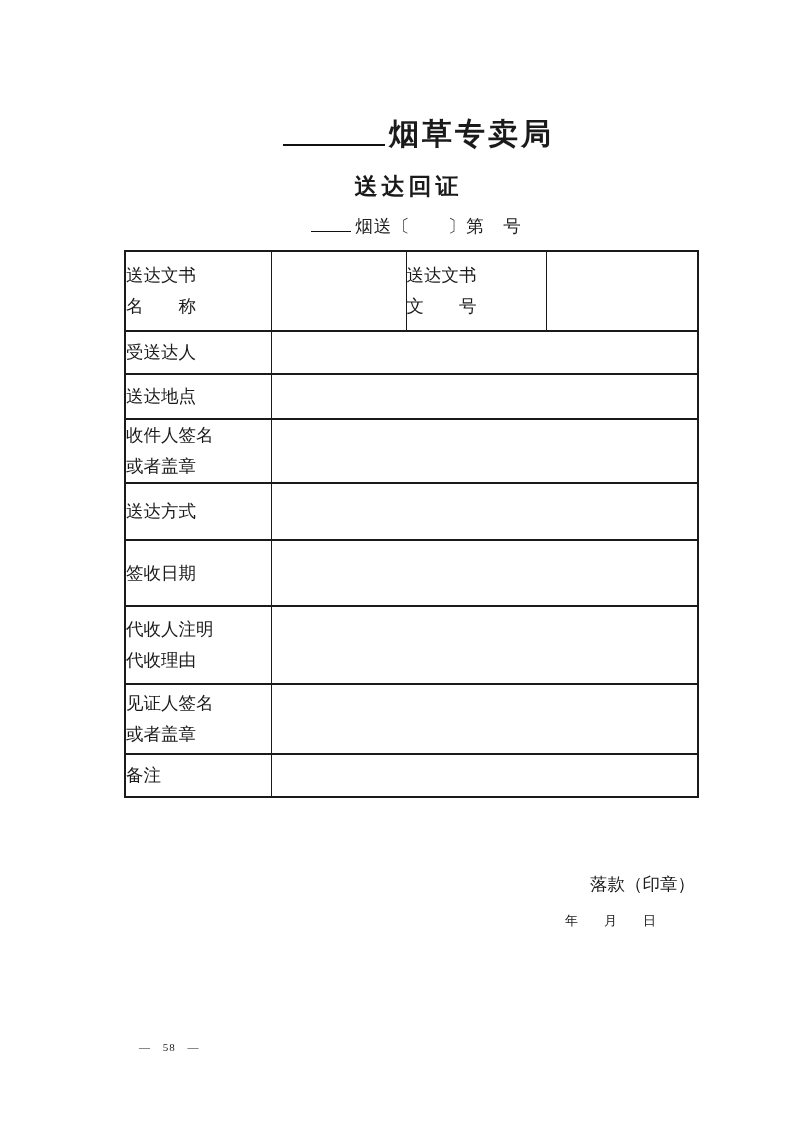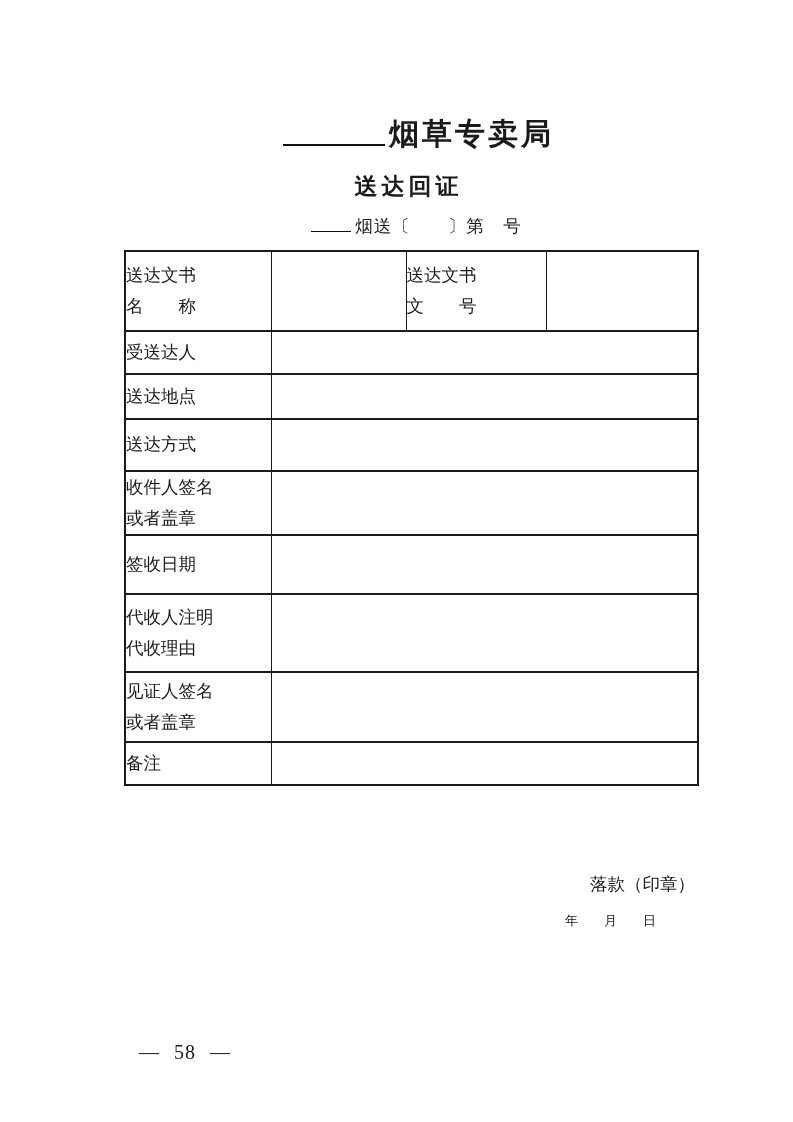--- a/index.html
+++ b/index.html
@@ -77,21 +77,21 @@
   .form-table td.label {
     text-align: left;
     white-space: pre-line;
     line-height: 1.78;
   }
   .form-table tr:nth-child(1)  { height: 80px; }
   .form-table tr:nth-child(2)  { height: 43px; }
   .form-table tr:nth-child(3)  { height: 45px; }
   .form-table tr:nth-child(4)  { height: 52px; }
   .form-table tr:nth-child(5)  { height: 57px; }
-  .form-table tr:nth-child(6)  { height: 59px; }
+  .form-table tr:nth-child(6)  { height: 66px; }
   .form-table tr:nth-child(7)  { height: 78px; }
   .form-table tr:nth-child(8)  { height: 70px; }
   .form-table tr:nth-child(9)  { height: 43px; }
   .form-table tr:nth-child(10) { height: 50px; }
 
   
   .signature-label {
     position: absolute;
     left: 582px; top: 864px;
     font-size: 17.5px;
@@ -99,21 +99,21 @@
   }
   .date-line {
     position: absolute;
     left: 557px; top: 904px;
     font-size: 13px;
     white-space: nowrap;
   }
   .page-number {
     position: absolute;
     left: 131px; top: 1033px;
-    font-size: 20px;
+    font-size: 11px;
     letter-spacing: 1px;
     word-spacing: 8px;
     white-space: nowrap;
   }
 </style>
 </head>
 <body>
 
 <div class="page">
 
@@ -141,26 +141,26 @@
       </tr>
       <tr>
         <td class="label">受送达人</td>
         <td class="blank" colspan="3"></td>
       </tr>
       <tr>
         <td class="label">送达地点</td>
         <td class="blank" colspan="3"></td>
       </tr>
       <tr>
-        <td class="label">送达方式</td>
+        <td class="label">收件人签名
+或者盖章</td>
         <td class="blank" colspan="3"></td>
       </tr>
       <tr>
-        <td class="label">收件人签名
-或者盖章</td>
+        <td class="label">送达方式</td>
         <td class="blank" colspan="3"></td>
       </tr>
       <tr>
         <td class="label">签收日期</td>
         <td class="blank" colspan="3"></td>
       </tr>
       <tr>
         <td class="label">代收人注明
 代收理由</td>
         <td class="blank" colspan="3"></td>

